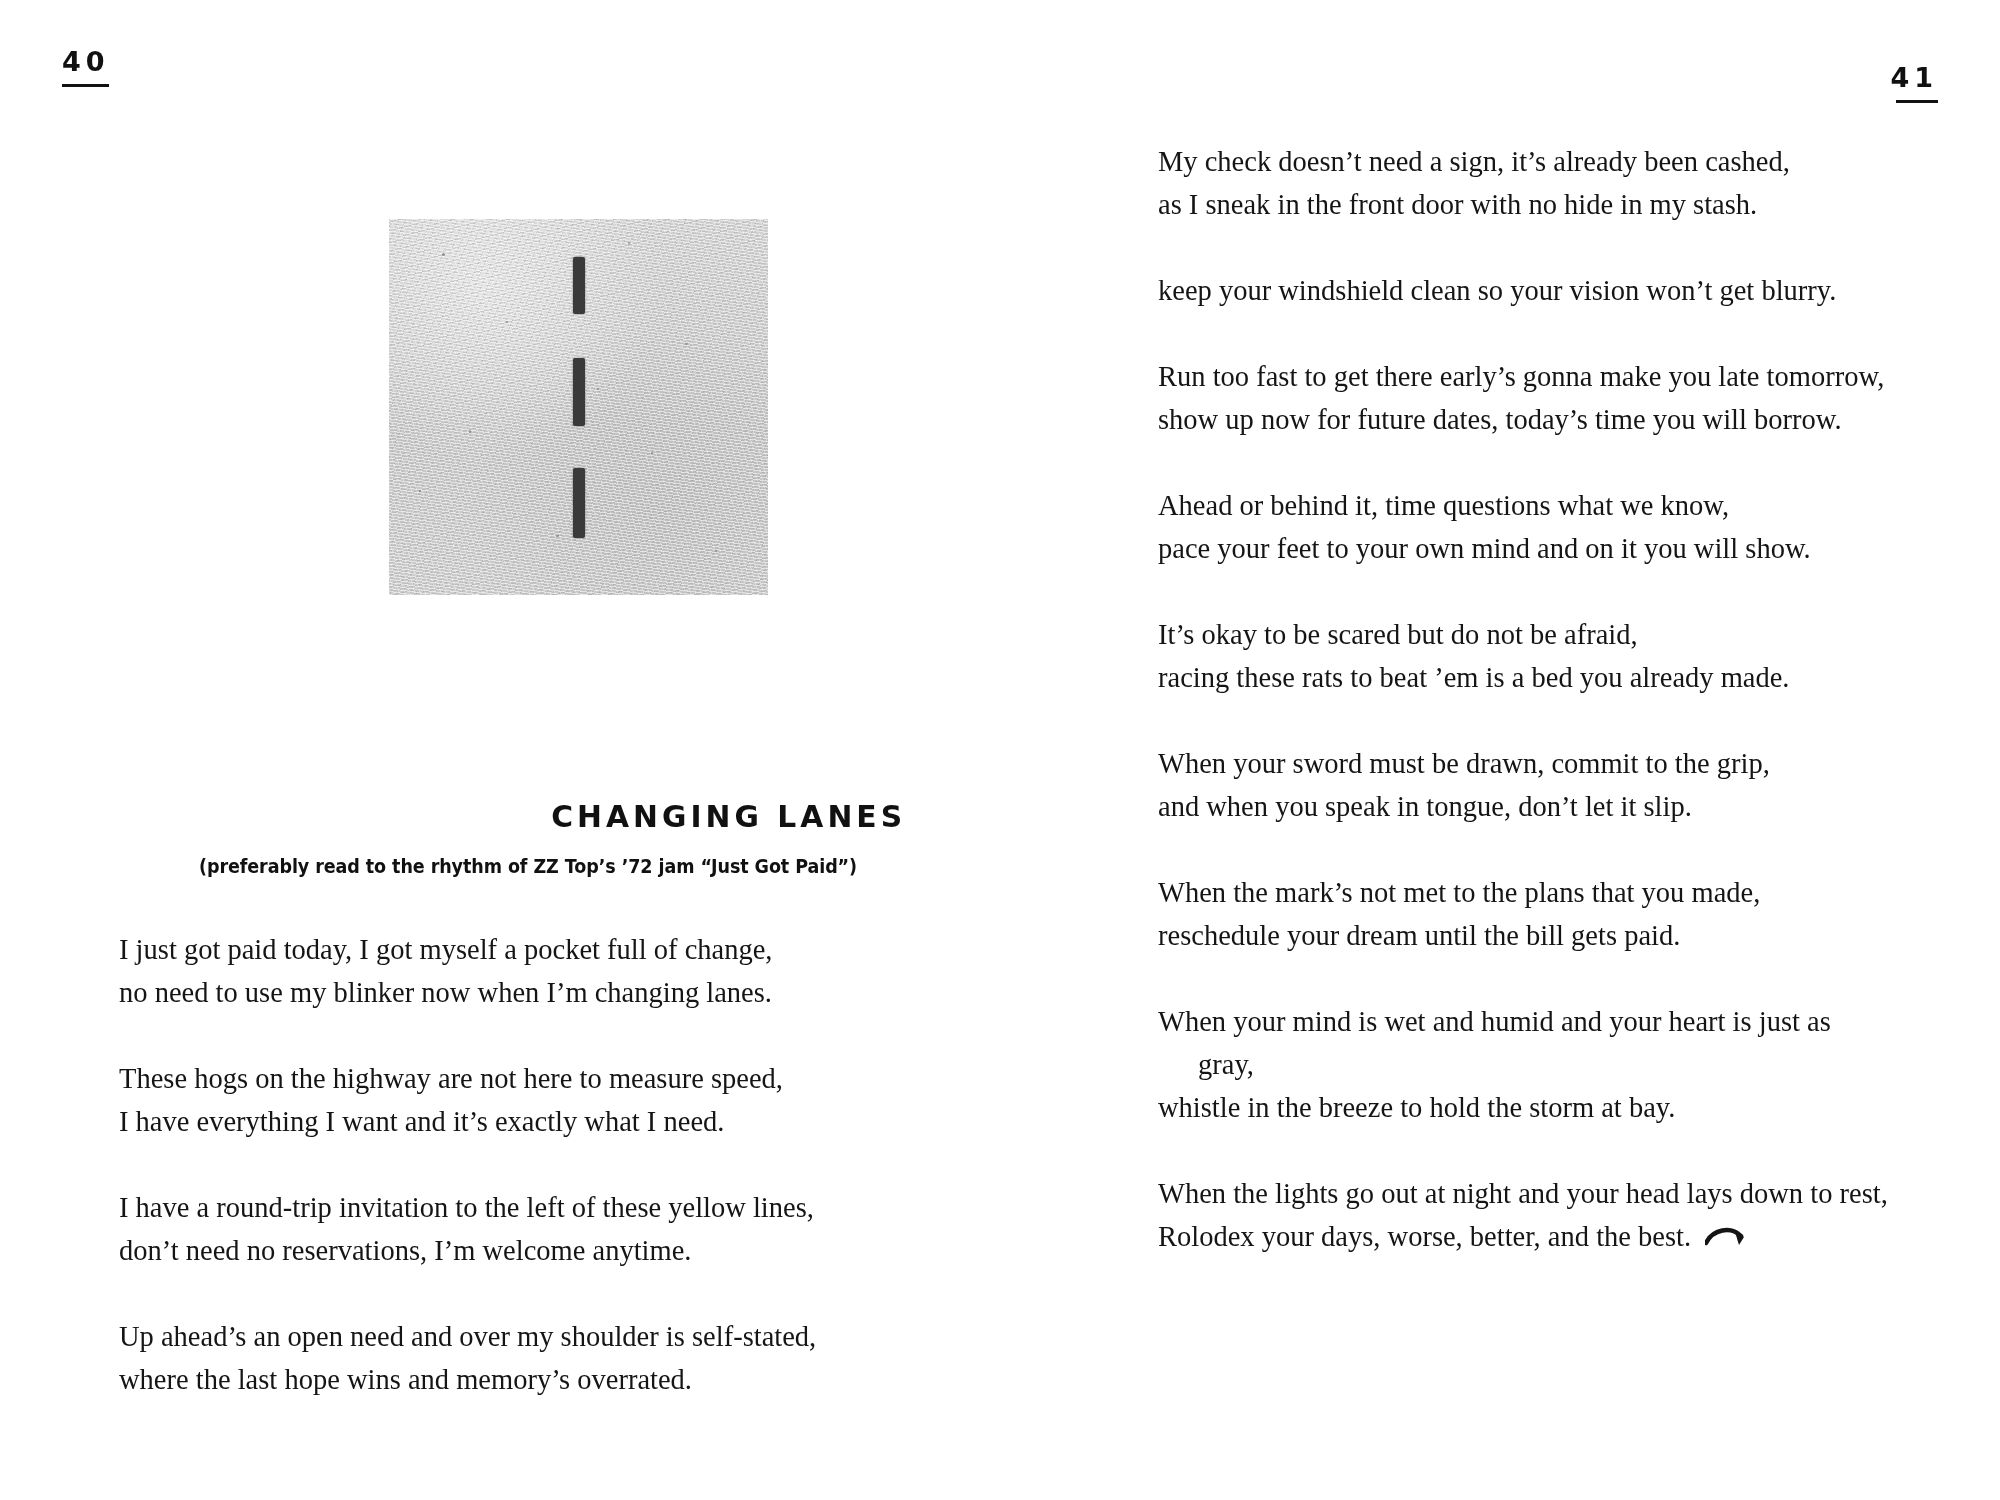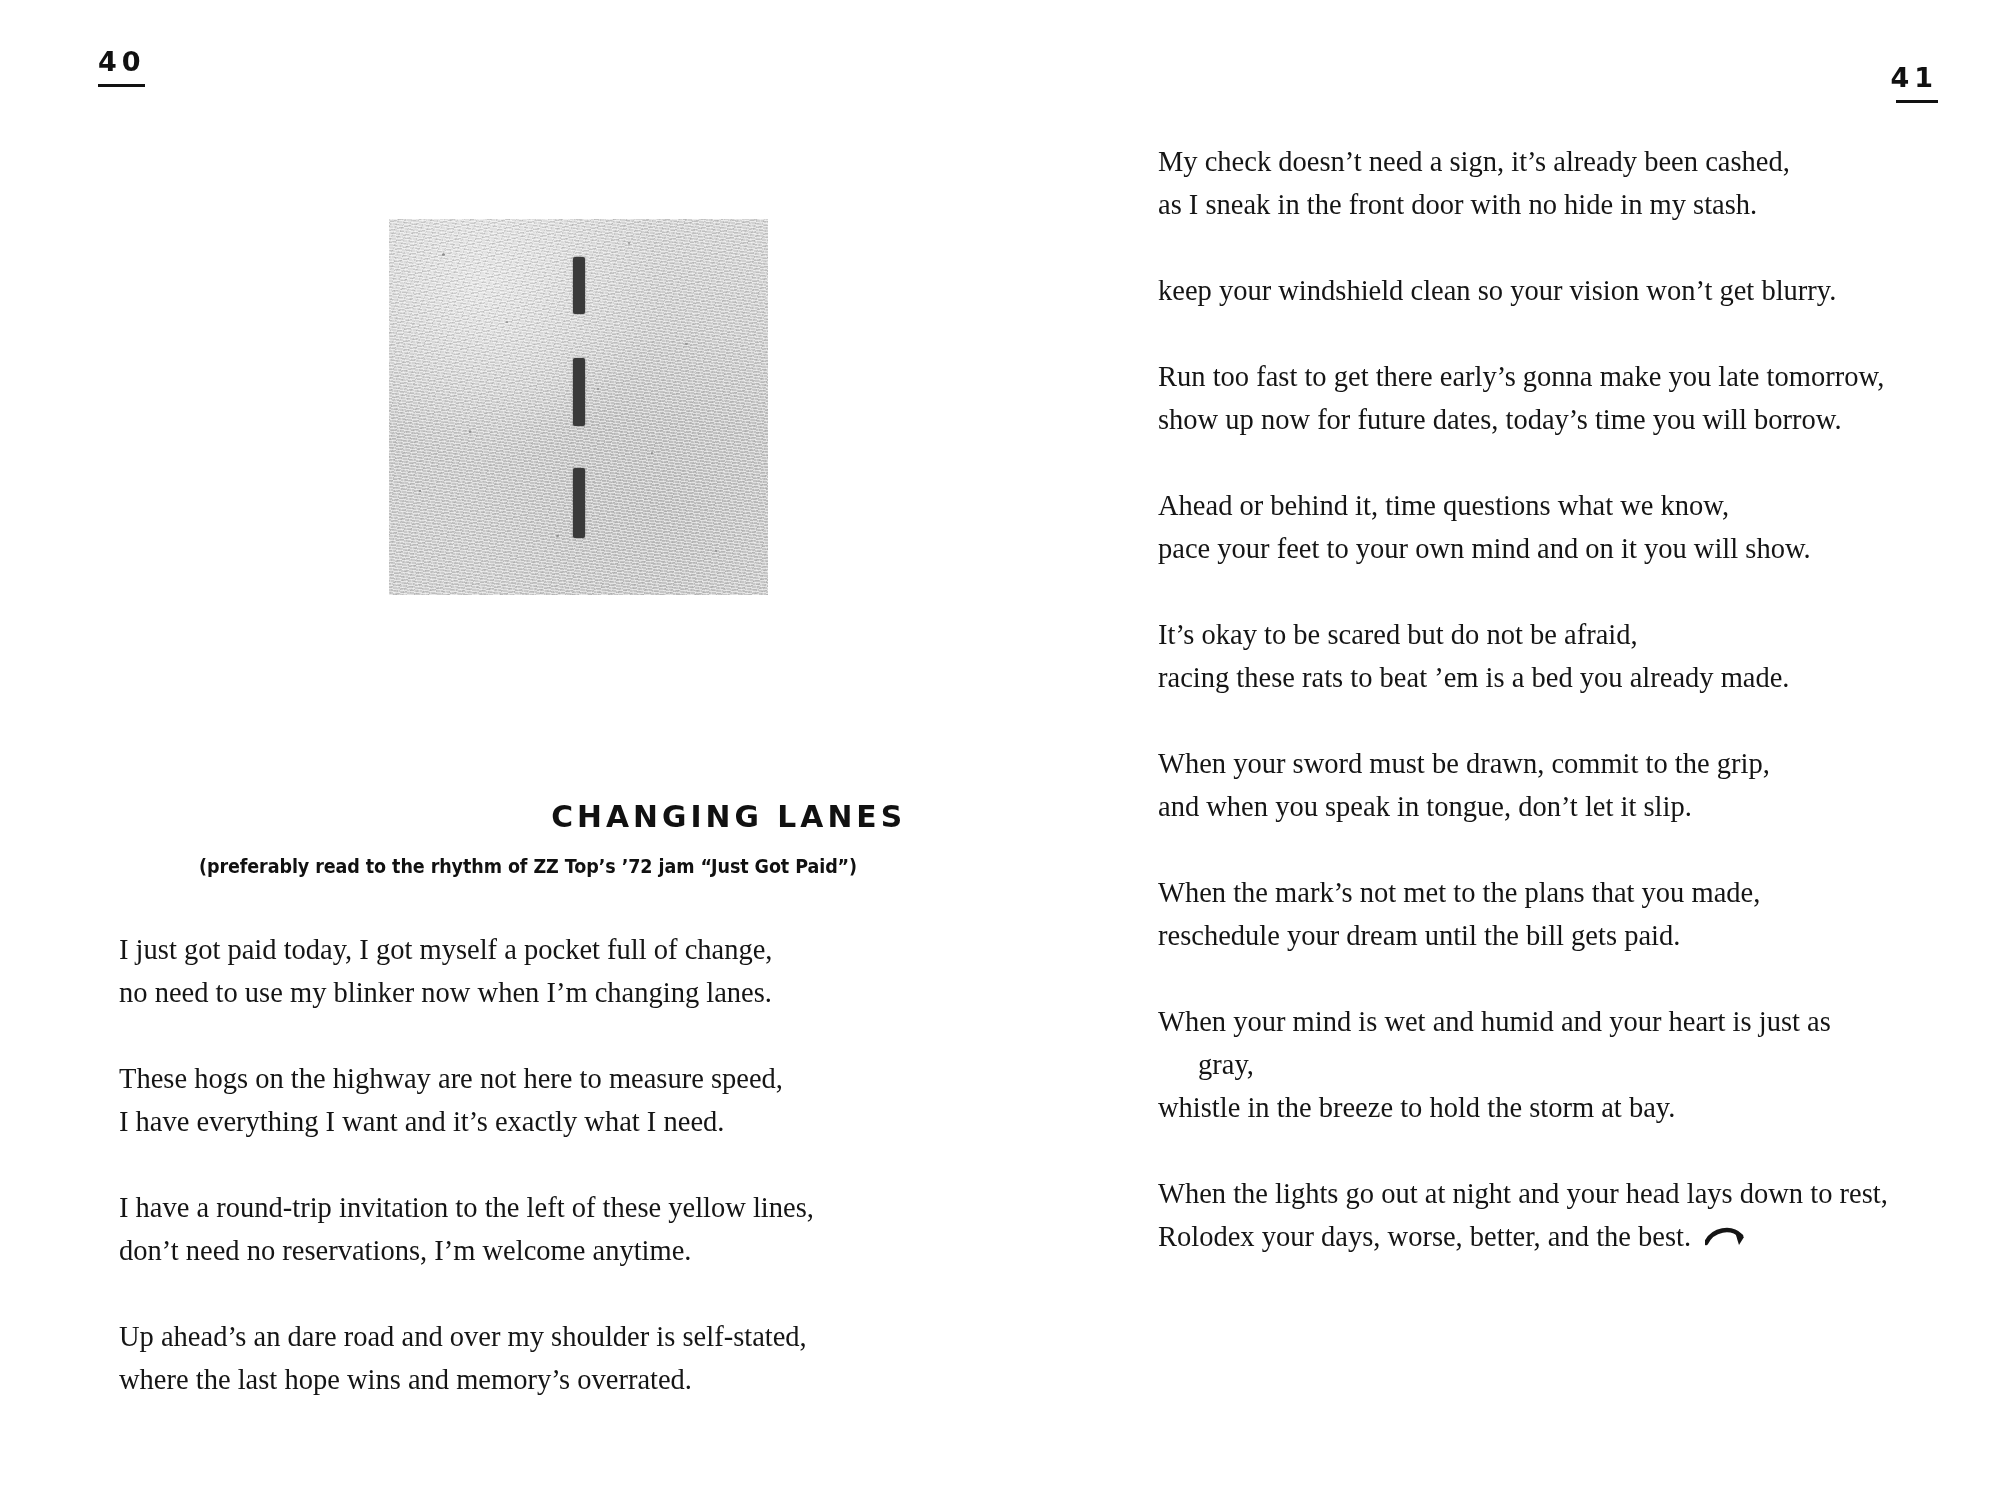--- a/index.html
+++ b/index.html
@@ -35,21 +35,20 @@
   }
   .folio .folio-rule {
     display: block;
     height: 3px;
     background: #111111;
     margin-top: 9px;
   }
   .folio-left {
     left: 62px;
     top: 48px;
-    margin-left: 36px;
   }
   .folio-left .folio-rule { width: 47px; }
   .folio-right {
     right: 62px;
     top: 64px;
     text-align: right;
   }
   .folio-right .folio-rule { width: 42px; margin-left: auto; }
 
   
@@ -203,21 +202,21 @@
         </p>
         <p class="stanza">
           <span class="line">These hogs on the highway are not here to measure speed,</span>
           <span class="line">I have everything I want and it’s exactly what I need.</span>
         </p>
         <p class="stanza">
           <span class="line">I have a round-trip invitation to the left of these yellow lines,</span>
           <span class="line">don’t need no reservations, I’m welcome anytime.</span>
         </p>
         <p class="stanza">
-          <span class="line">Up ahead’s an dare road and over my shoulder is self-stated,</span>
+          <span class="line">Up ahead’s an open need and over my shoulder is self-stated,</span>
           <span class="line">where the last hope wins and memory’s overrated.</span>
         </p>
       </div>
   </div>
 
   <div class="page-right">
     <div class="folio folio-right">
       <span>41</span>
       <span class="folio-rule"></span>
     </div>

